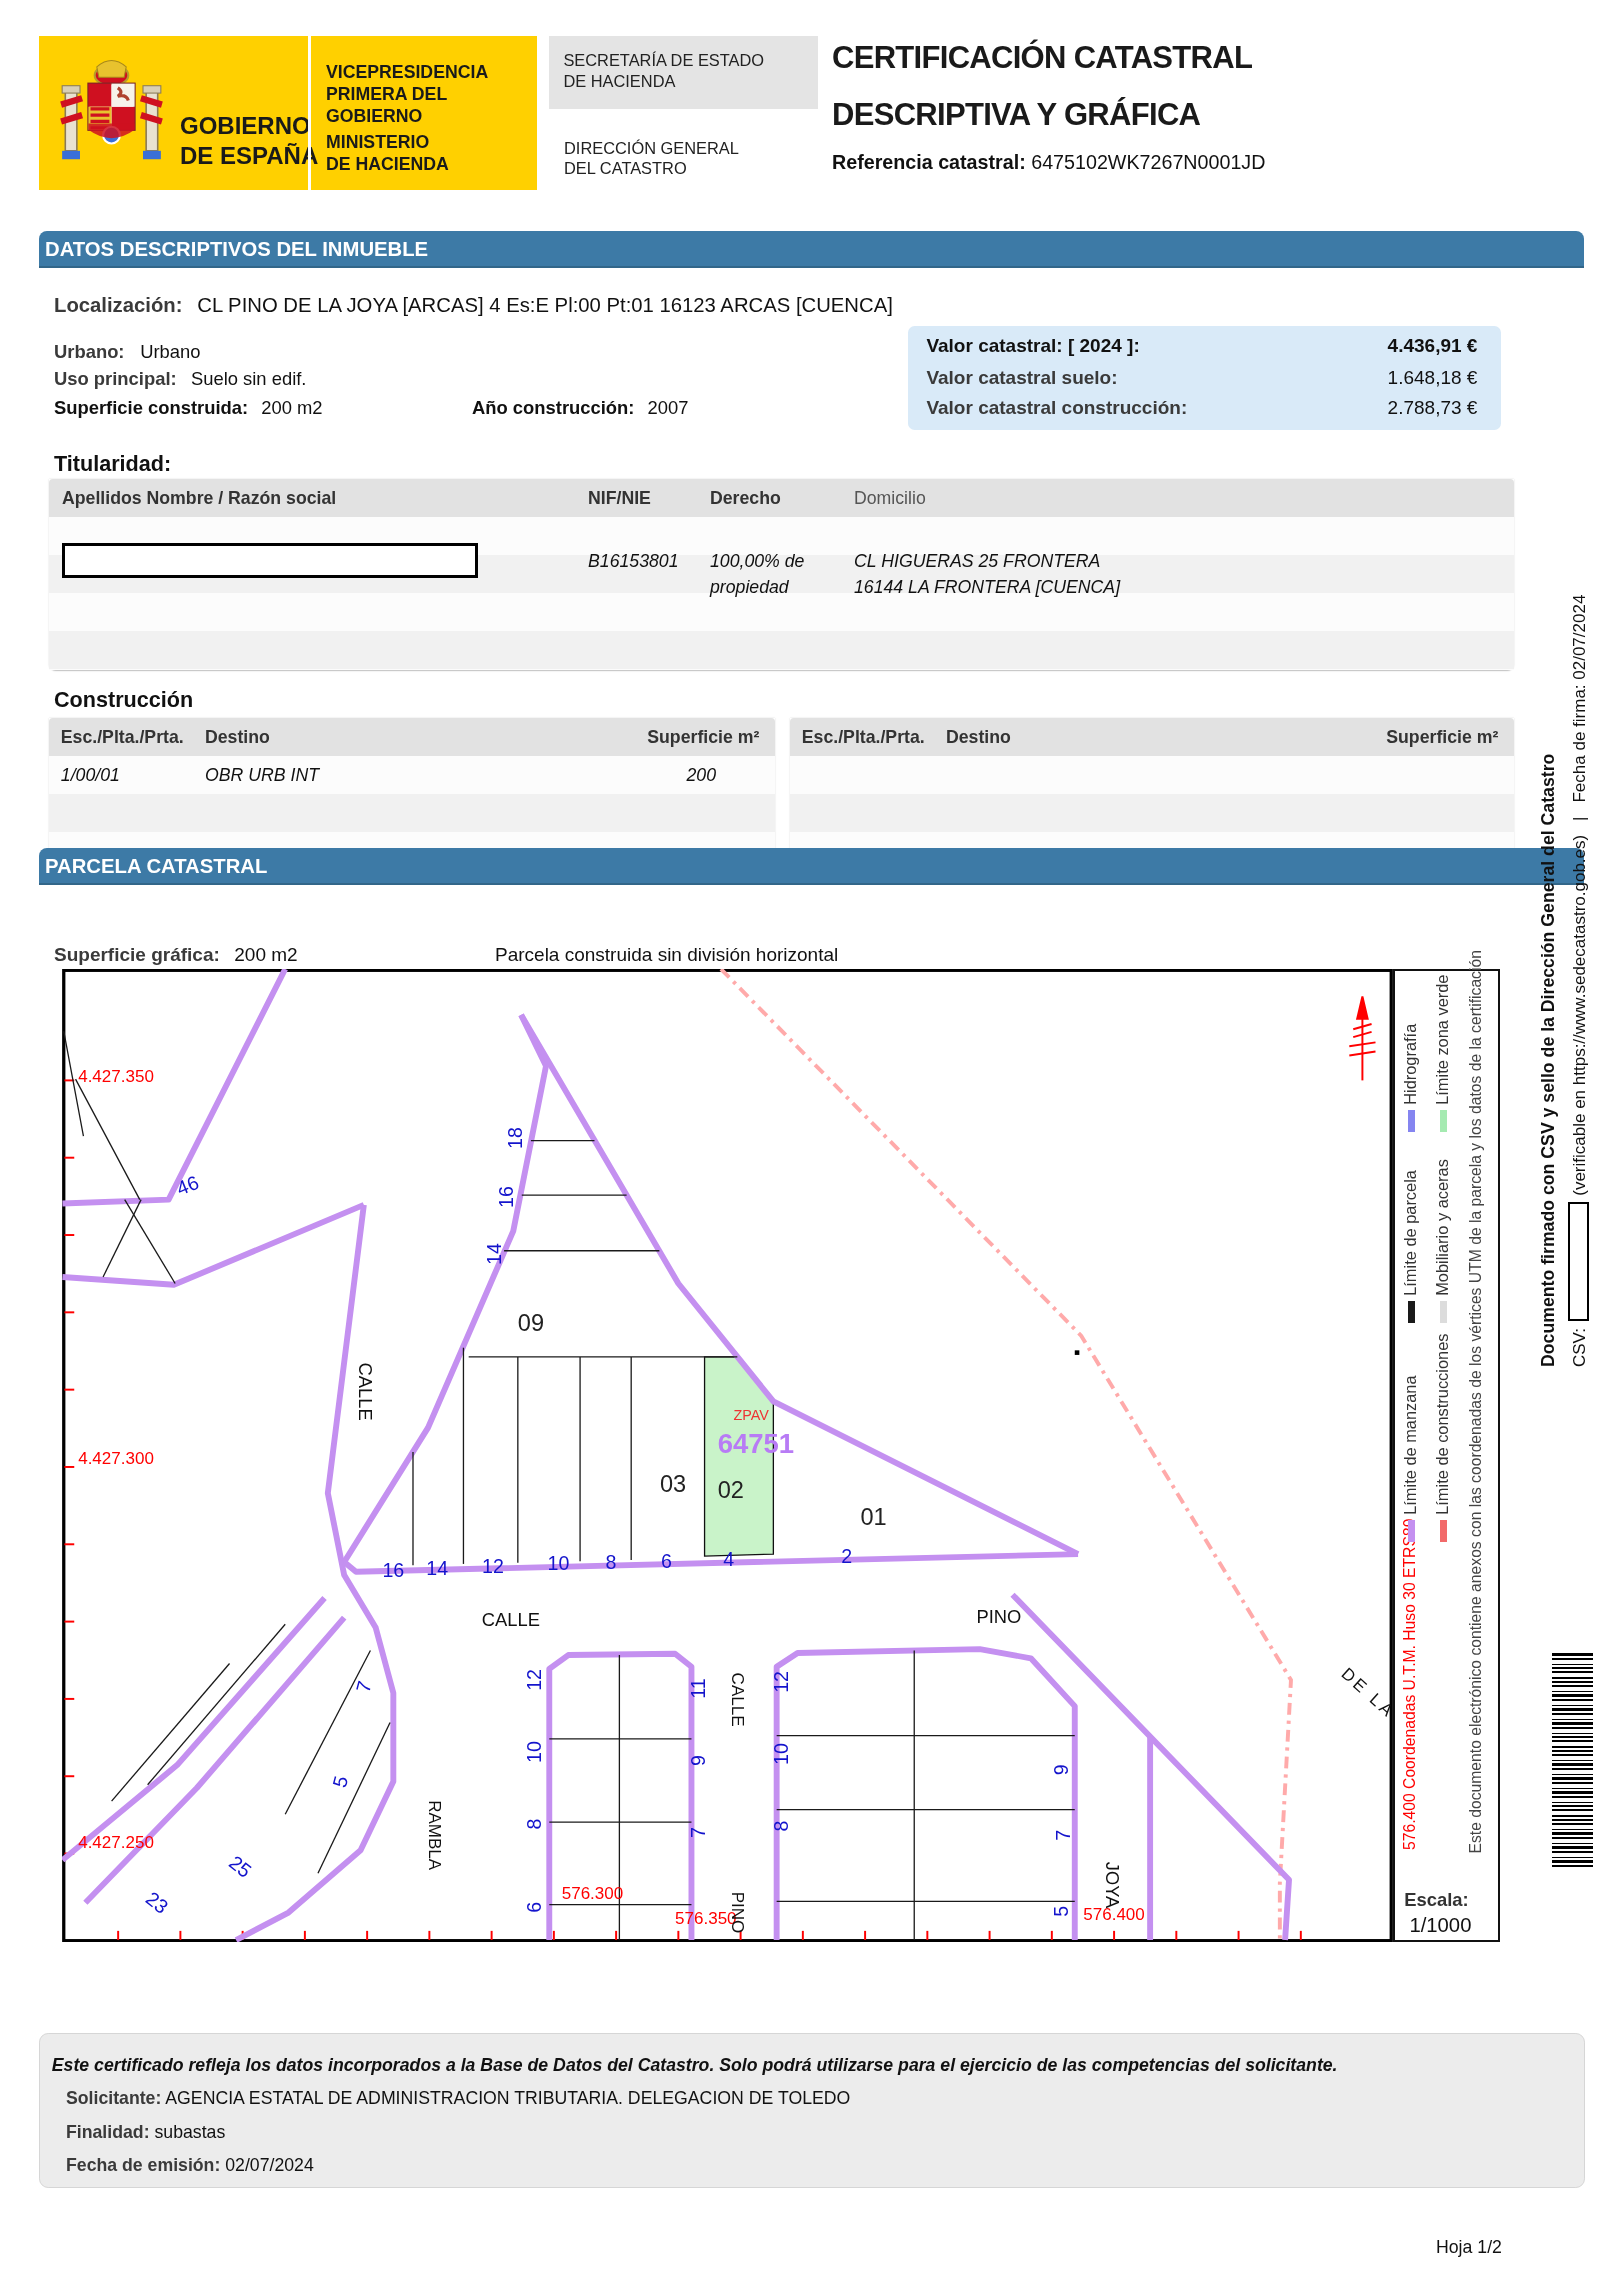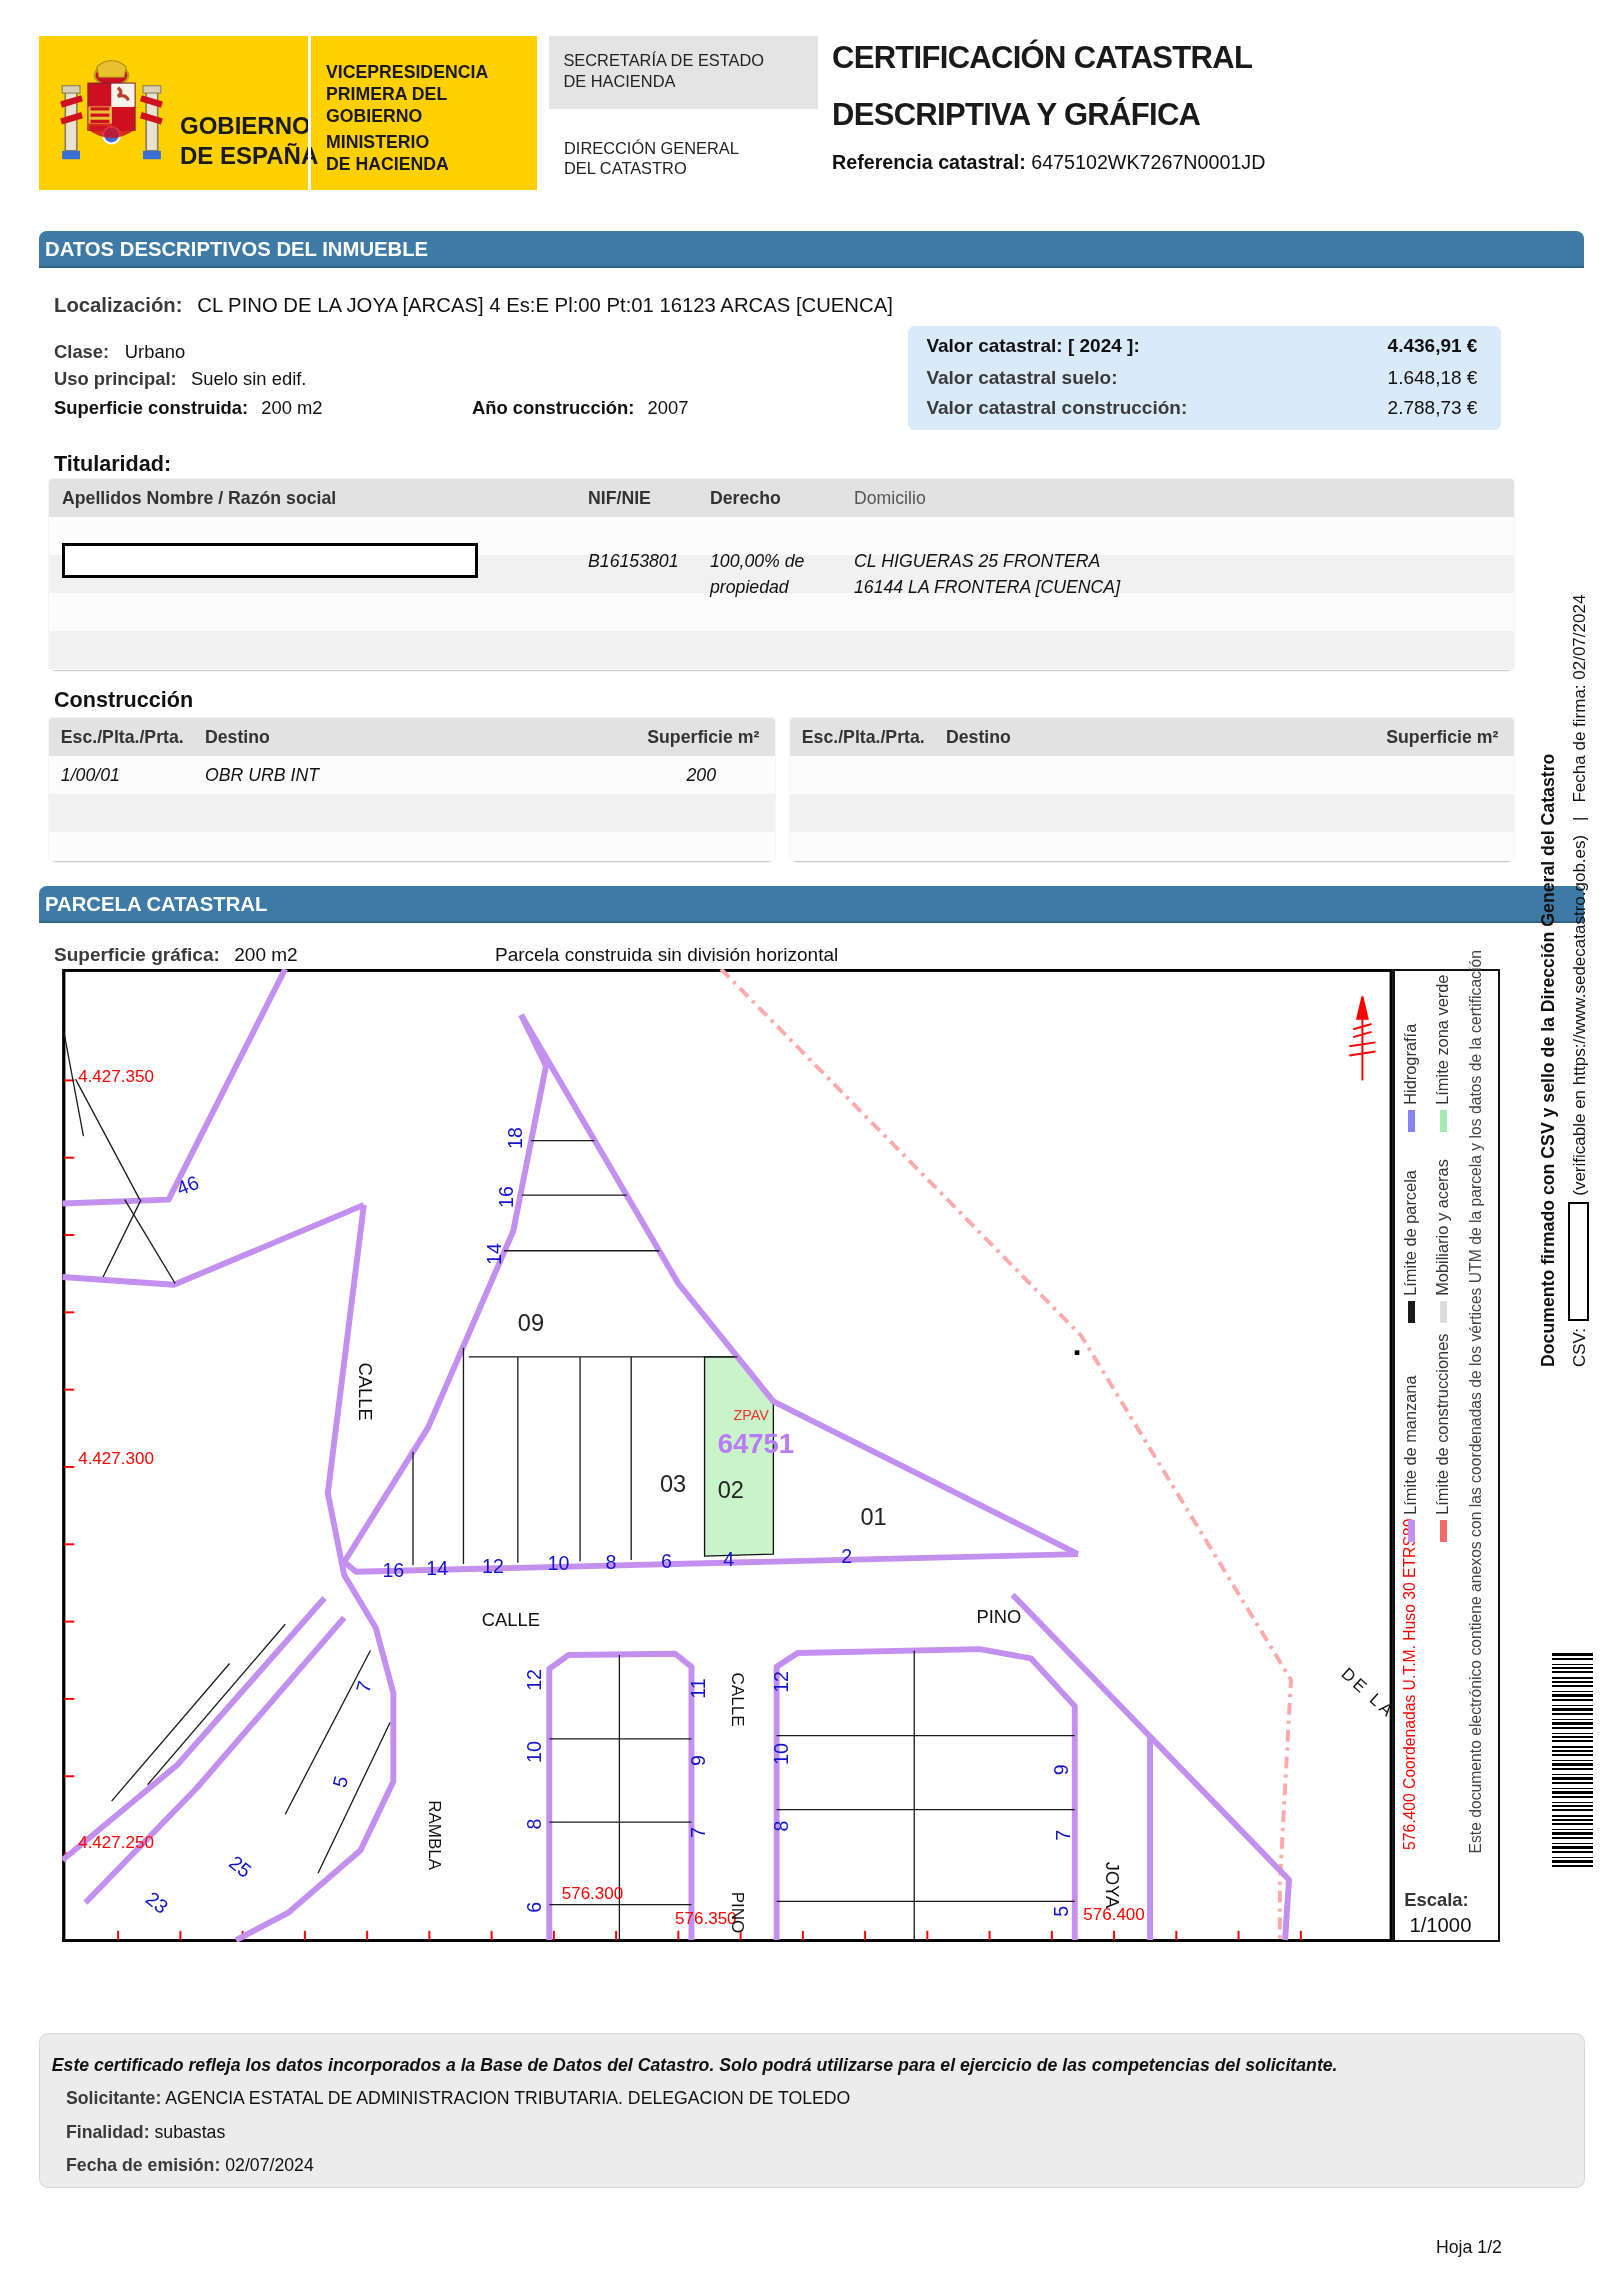--- a/index.html
+++ b/index.html
@@ -118,21 +118,21 @@
 
   <div class="abs section-bar" style="top:231px">
     <span>DATOS DESCRIPTIVOS DEL INMUEBLE</span>
   </div>
 
   <div class="abs" style="left:54px;top:294px;font-size:20.3px">
     <span class="lbl">Localización:</span>
     <span style="margin-left:9.2px">CL PINO DE LA JOYA [ARCAS] 4 Es:E Pl:00 Pt:01 16123 ARCAS [CUENCA]</span>
   </div>
   <div class="abs" style="left:54px;top:341px;font-size:18.4px">
-    <span class="lbl">Clase:</span>
+    <span class="lbl">Urbano:</span>
     <span style="margin-left:10.5px">Urbano</span>
   </div>
   <div class="abs" style="left:54px;top:368px;font-size:18.4px">
     <span class="lbl">Uso principal:</span>
     <span style="margin-left:9.2px">Suelo sin edif.</span>
   </div>
   <div class="abs" style="left:54px;top:397px;font-size:18.4px">
     <span class="b">Superficie construida:</span>
     <span style="margin-left:7.9px">200 m2</span>
   </div>
@@ -189,21 +189,21 @@
   </div>
   <div class="abs tbl" style="left:790px;top:718px;width:724px;height:143px">
     <div class="tbl-head">
       <span class="th" style="left:11.8px">Esc./Plta./Prta.</span>
       <span class="th" style="left:156px">Destino</span>
       <span class="th" style="right:15.7px">Superficie m²</span>
     </div>
     <div class="tbl-body"></div>
   </div>
 
-  <div class="abs section-bar" style="top:886px">
+  <div class="abs section-bar" style="top:848px">
     <span>PARCELA CATASTRAL</span>
   </div>
   <div class="abs" style="left:54px;top:944px;font-size:19px">
     <span class="lbl">Superficie gráfica:</span>
     <span style="margin-left:9.2px">200 m2</span>
   </div>
   <div class="abs" style="left:495px;top:944px;font-size:19px">Parcela construida sin división horizontal</div>
 
   <div class="abs" id="map-wrap">
   <svg width="1331" height="973" viewBox="0 0 2030 1485">

